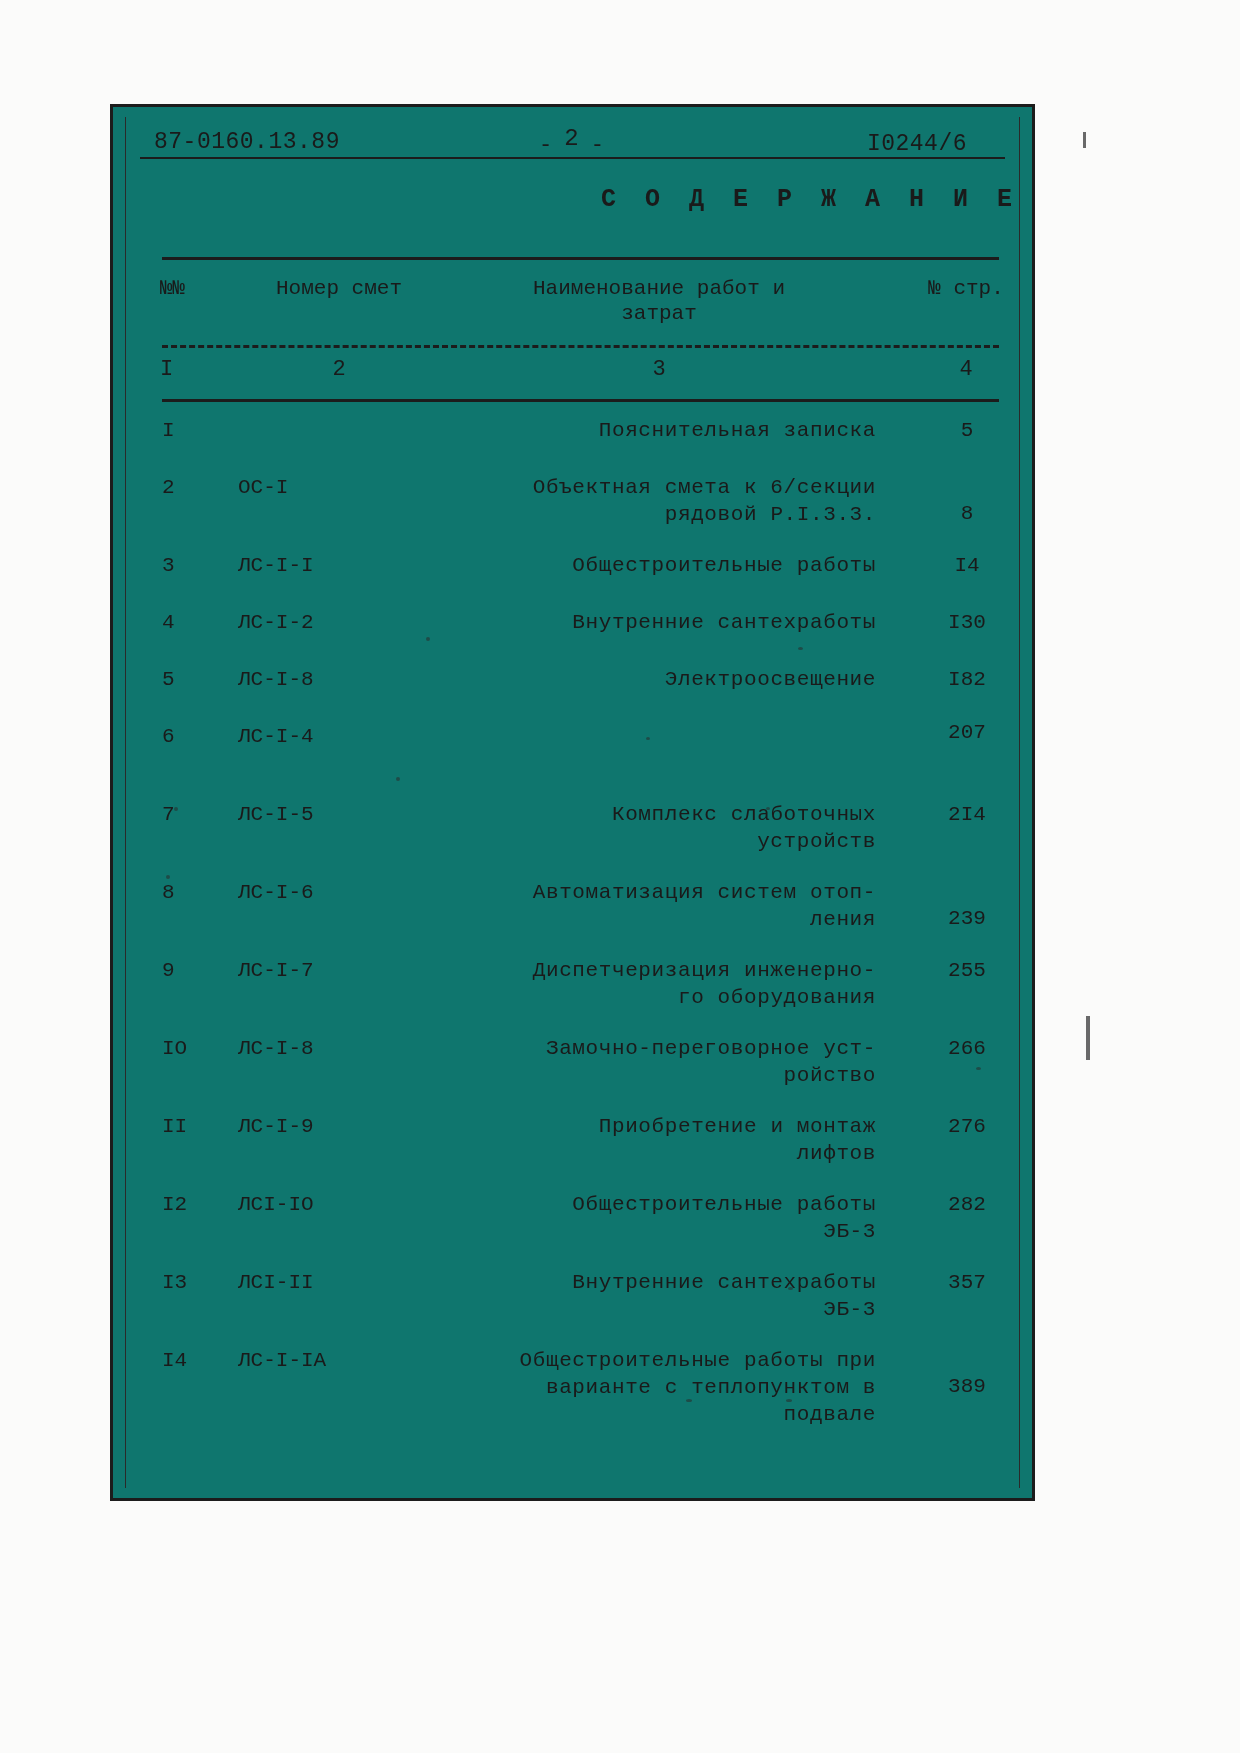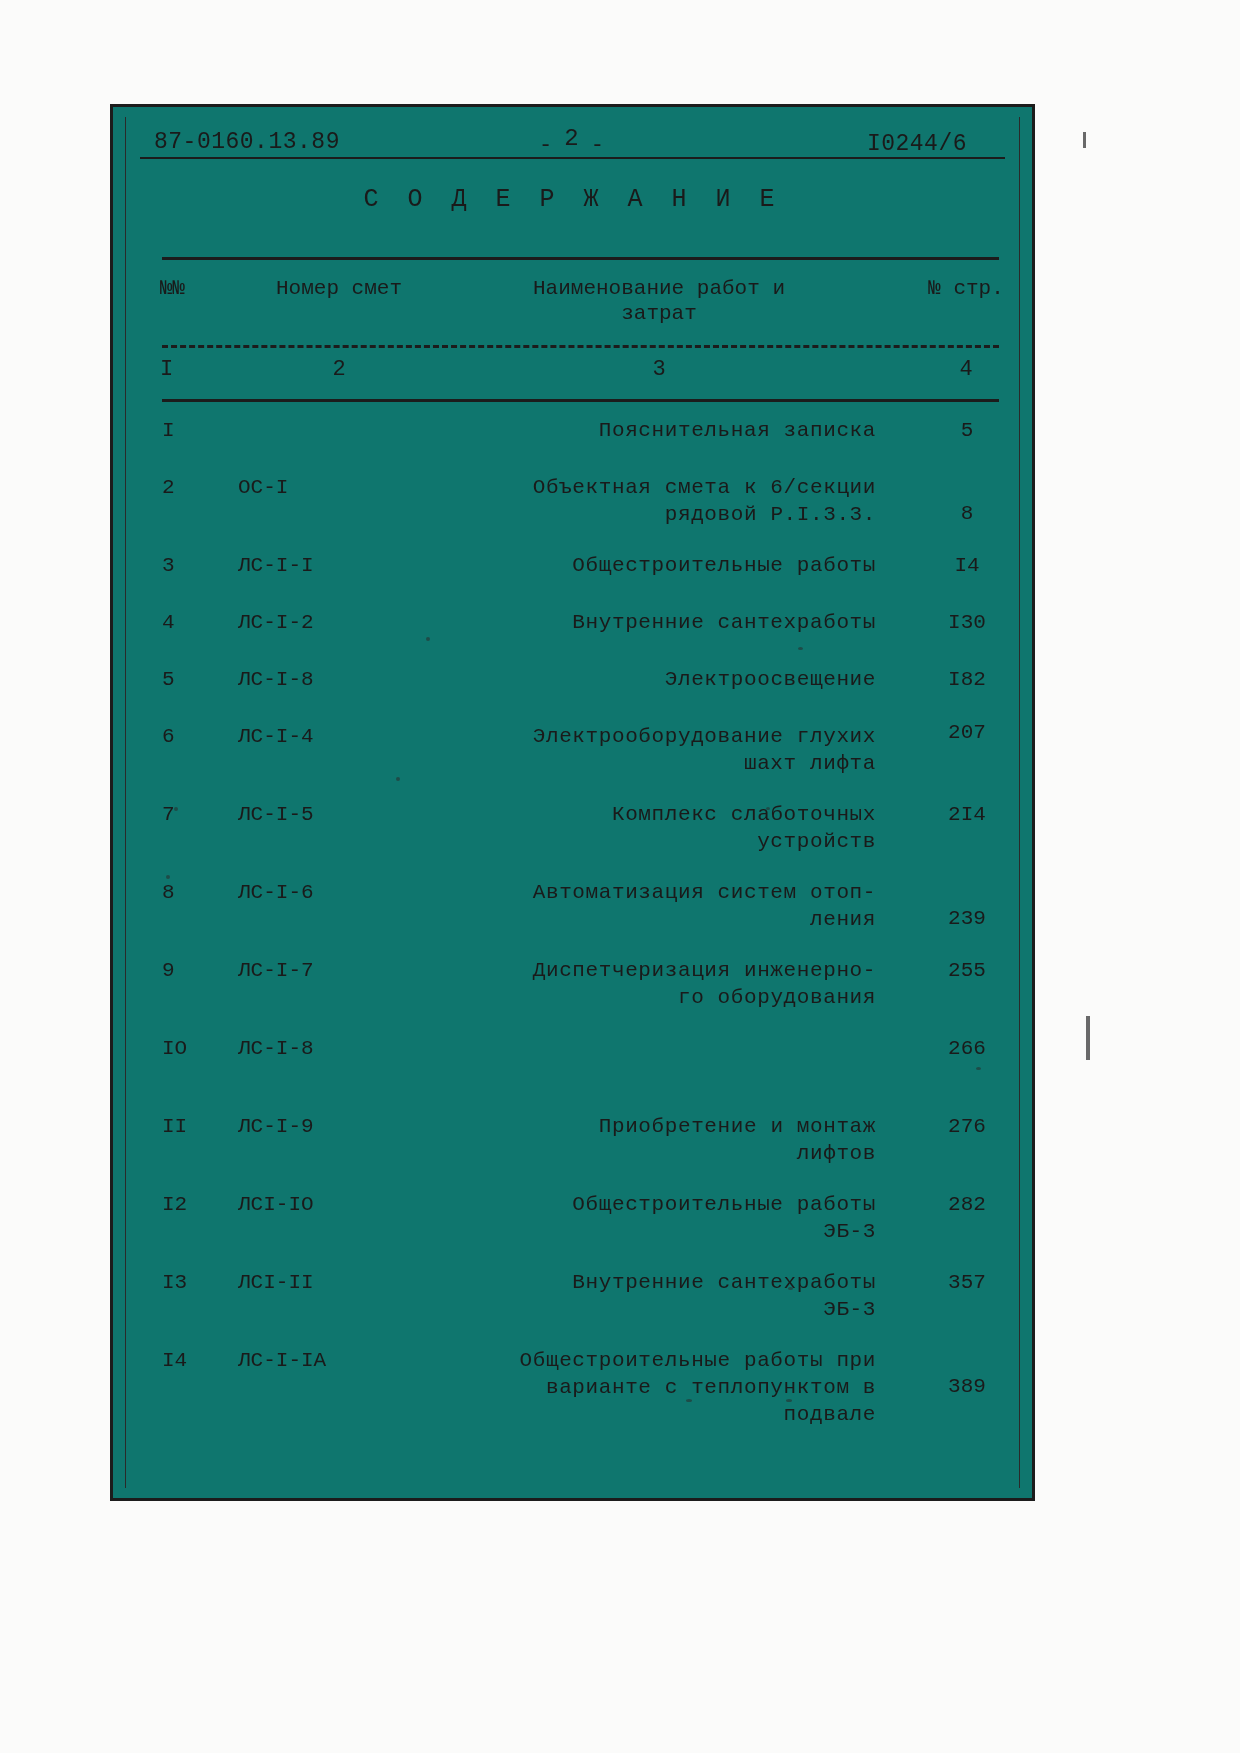--- a/index.html
+++ b/index.html
@@ -86,24 +86,24 @@
     left: 14px;
     right: 14px;
     top: 40px;
     height: 2px;
     background: #1c1c1c;
   }
   .title {
     position: absolute;
     left: 0; right: 0;
     top: 68px;
-    text-align: center;
+    text-align: right;
     font-size: 25px;
     letter-spacing: 7px;
-    font-weight: normal;
+    font-weight: bold;
   }
   .rule-under-title {
     position: absolute;
     left: 36px;
     right: 20px;
     top: 140px;
     height: 3px;
     background: #1c1c1c;
   }
   
@@ -253,21 +253,20 @@
           </div>
           <div class="row" style="height: 35px; margin-bottom: 22px;">
             <div class="n">5</div>
             <div class="sm">ЛС-I-8</div>
             <div class="nm">Электроосвещение</div>
             <div class="pg">I82</div>
           </div>
           <div class="row" style="height: 62px; margin-bottom: 16px;">
             <div class="n">6</div>
             <div class="sm">ЛС-I-4</div>
-            <div class="nm">Электрооборудование глухих<br>шахт лифта</div>
             <div class="pg upper">207</div>
           </div>
           <div class="row" style="height: 62px; margin-bottom: 16px;">
             <div class="n">7</div>
             <div class="sm">ЛС-I-5</div>
             <div class="nm">Комплекс  слаботочных<br>устройств</div>
             <div class="pg">2I4</div>
           </div>
           <div class="row" style="height: 62px; margin-bottom: 16px;">
             <div class="n">8</div>
@@ -277,20 +276,21 @@
           </div>
           <div class="row" style="height: 62px; margin-bottom: 16px;">
             <div class="n">9</div>
             <div class="sm">ЛС-I-7</div>
             <div class="nm">Диспетчеризация инженерно-<br>го оборудования</div>
             <div class="pg">255</div>
           </div>
           <div class="row" style="height: 62px; margin-bottom: 16px;">
             <div class="n">IO</div>
             <div class="sm">ЛС-I-8</div>
+            <div class="nm">Замочно-переговорное уст-<br>ройство</div>
             <div class="pg">266</div>
           </div>
           <div class="row" style="height: 62px; margin-bottom: 16px;">
             <div class="n">II</div>
             <div class="sm">ЛС-I-9</div>
             <div class="nm">Приобретение  и  монтаж<br>лифтов</div>
             <div class="pg">276</div>
           </div>
           <div class="row" style="height: 62px; margin-bottom: 16px;">
             <div class="n">I2</div>

